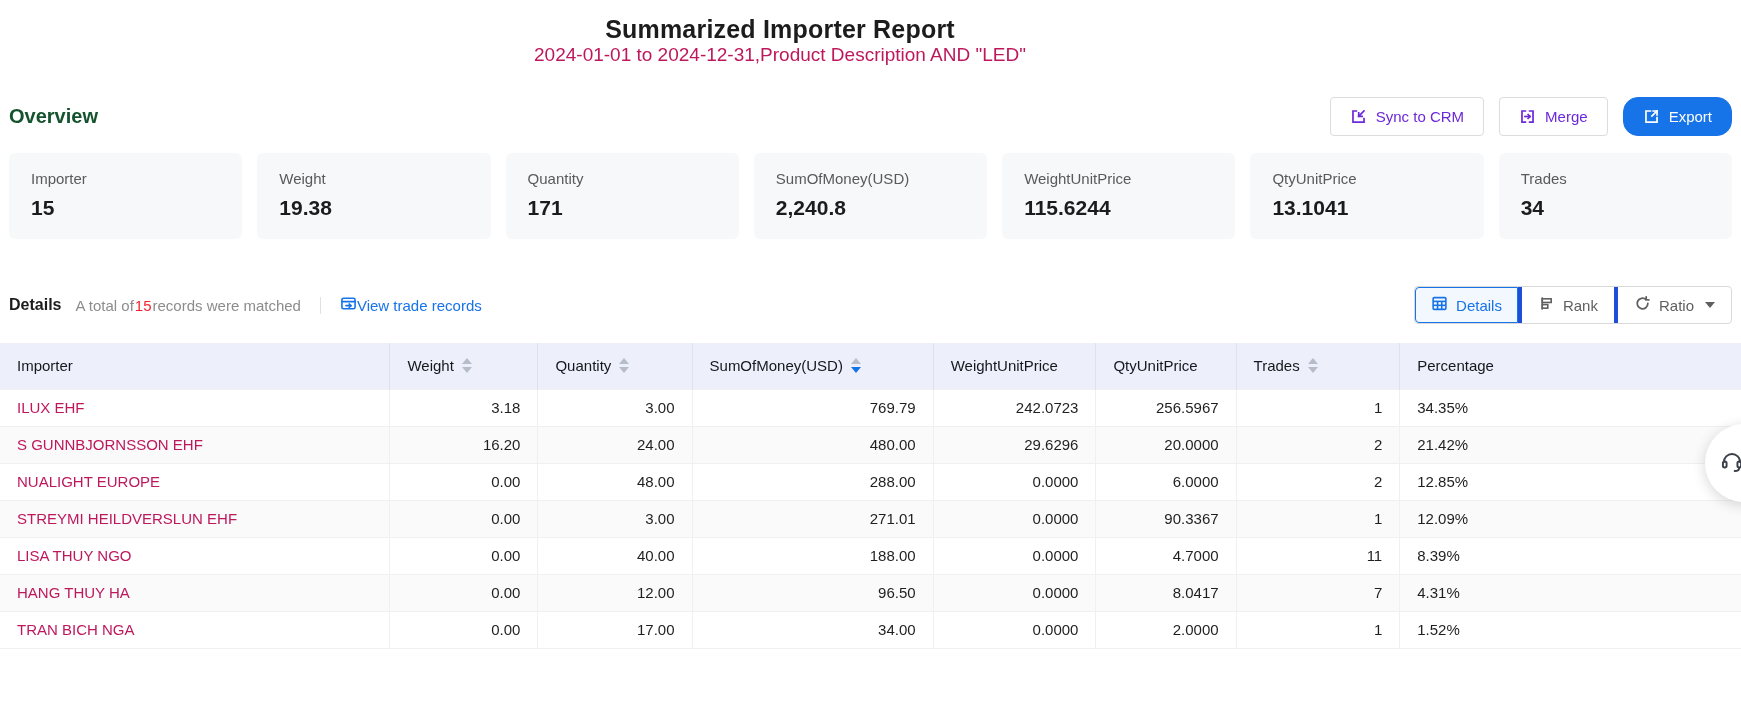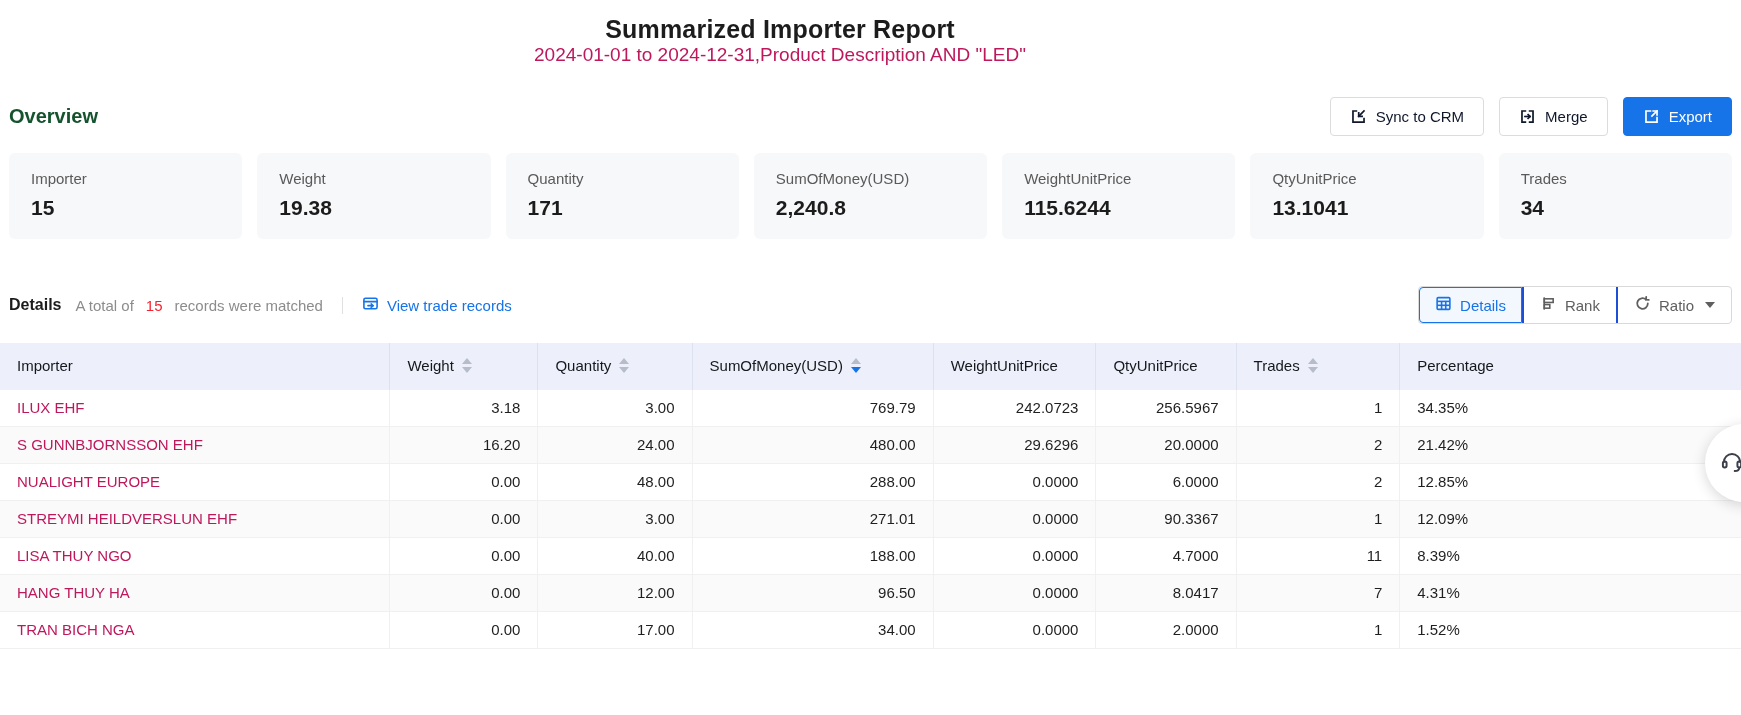--- a/index.html
+++ b/index.html
@@ -12,40 +12,40 @@
   .report-header { width:1560px; text-align:center; padding-top:15px; }
   .report-title { font-size:25px; font-weight:bold; color:#1c1c1c; letter-spacing:.2px; }
   .report-subtitle { font-size:19px; color:#be185d; }
   
   .toolbar-row { margin:31px 9px 0 9px; display:flex; align-items:center; justify-content:space-between; }
   .overview-heading { font-size:20px; font-weight:bold; color:#14532d; }
   .toolbar-actions { display:flex; gap:15px; }
   .btn {
     height:39px; display:inline-flex; align-items:center; gap:9px; padding:0 19px;
     background:#fff; border:1px solid #dcdcdc; border-radius:4px; font-size:15px;
-    color:#0f172a; cursor:pointer; font-family:inherit;
+    color:#6d28d9; cursor:pointer; font-family:inherit;
   }
   .btn svg { display:block; }
-  .btn.primary { background:#1673e8; border-color:#1673e8; color:#fff; }
+  .btn.primary { background:#1673e8; border-color:#1673e8; color:#fff;border-radius:15px; }
   
   .stats-row { margin:17px 9px 0 9px; display:flex; gap:15px; }
   .stat-card { flex:1; background:#f7f8fa; border-radius:6px; padding:17px 22px 19px 22px; }
   .stat-label { font-size:15px; color:#5a5a5a; }
   .stat-value { margin-top:9px; font-size:21px; font-weight:bold; color:#1c1c1c; }
   
   .details-row { margin:47px 9px 0 9px; display:flex; align-items:center; position:relative; height:38px; }
   .details-heading { font-size:16px; font-weight:bold; color:#1c1c1c; }
-  .matched-text { margin-left:14px; font-size:15px; color:#8c8c8c; display:inline-flex; gap:12px; align-items:center; }
+  .matched-text { margin-left:14px; font-size:15px; color:#8c8c8c; display:inline-flex; gap:1px; align-items:center; }
   .matched-count { color:#f5222d; }
   .v-divider { width:1px; height:17px; background:#e0e0e0; margin:0 19px; }
-  .view-link { display:inline-flex; align-items:center; gap:8px; font-size:15px; color:#1673e8; text-decoration:none; cursor:pointer; }
+  .view-link { display:inline-flex; align-items:center; gap:0; font-size:15px; color:#1673e8; text-decoration:none; cursor:pointer; }
   .view-toggle { position:absolute; right:0; top:0; display:flex; border:1px solid #d9d9d9; border-radius:4px; background:#fff; height:38px; }
   .toggle-seg {
     display:inline-flex; align-items:center; gap:8px; padding:0 16px; font-size:15px;
-    color:#5f5f5f; cursor:pointer; border-left:2px solid #1d4ed8; background:transparent;
+    color:#5f5f5f; cursor:pointer; border-left:4px solid #1d4ed8; background:transparent;
     font-family:inherit; border-top:none; border-bottom:none; border-right:none;
   }
   .toggle-seg:first-child { border-left:none; }
   .toggle-seg.active {
     color:#1673e8; background:#f3f8ff; outline:1px solid #1673e8; outline-offset:-1px;
     border-radius:4px 0 0 4px;
   }
   .caret-down-small { width:0; height:0; border-left:5px solid transparent; border-right:5px solid transparent; border-top:6px solid #5f5f5f; margin-left:3px; }
   
   .data-table { width:100%; border-collapse:collapse; margin-top:19px; font-size:15px; table-layout:fixed; }

